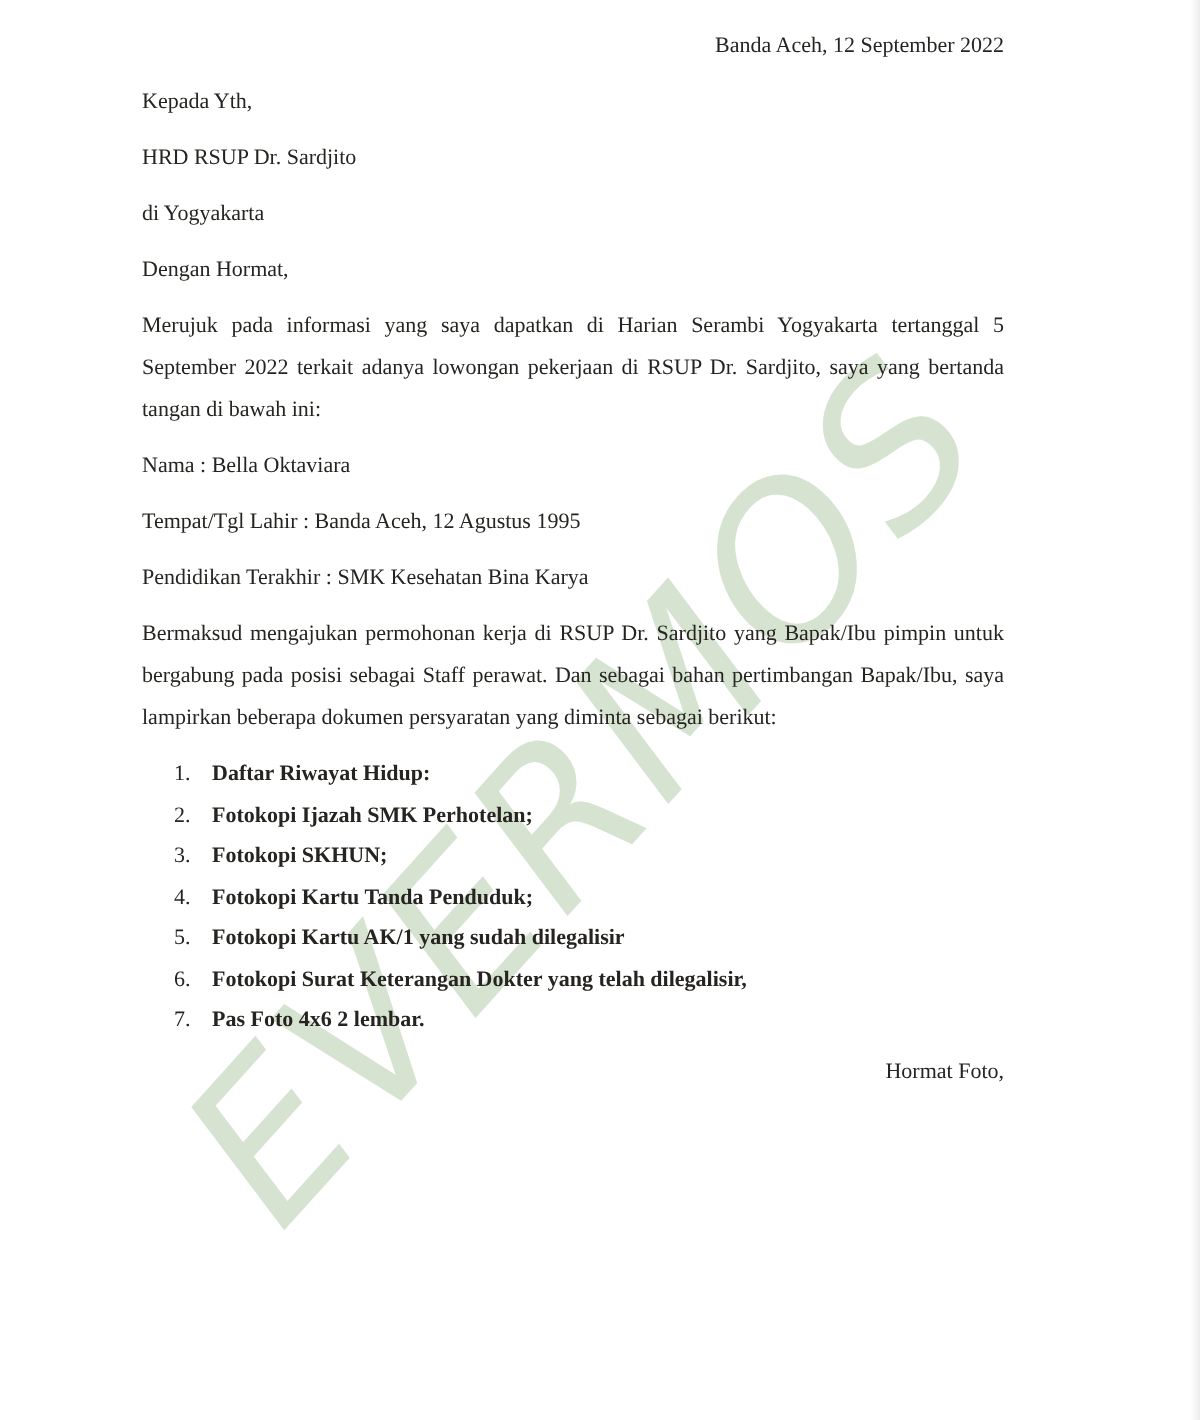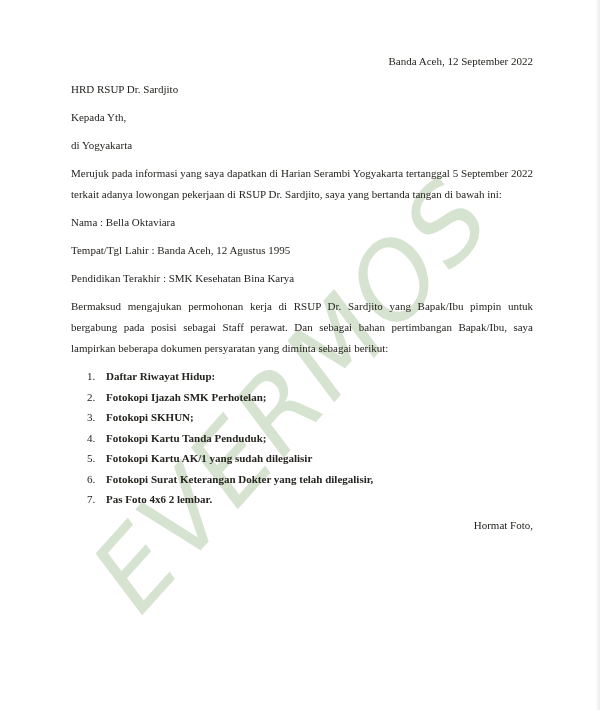--- a/index.html
+++ b/index.html
@@ -32,22 +32,21 @@
     font-size: 104px;
     letter-spacing: 3px;
     color: #d5e3d0;
     white-space: nowrap;
     z-index: 0;
     user-select: none;
   }
   .content {
     position: relative;
     z-index: 1;
-    padding: 13px 67px 0 71px;
-    margin-top: 38px;
+    padding: 13px 98px 0 71px;
   }
   .content p { margin: 0 0 7px 0; line-height: 21px; }
   .right { text-align: right; }
   .just  { text-align: justify; }
   .greeting { margin-top: 23px; }
   .attachments { margin: 0 0 5px 0; }
   .att-row { display: flex; line-height: 20.5px; }
   .att-no { flex: none; margin-left: 16px; width: 19px; }
   .att-text { flex: 1; font-weight: bold; }
   .signoff { margin-top: 0; }
@@ -57,26 +56,27 @@
 <body>
 
 <div class="page">
 
   <div class="watermark">EVERMOS</div>
 
   <div class="content">
 
     <p class="right">Banda Aceh, 12 September 2022</p>
 
+    <p>Kepada Yth,</p>
+
     <p>HRD RSUP Dr. Sardjito</p>
-
-    <p>Kepada Yth,</p>
 
     <p>di Yogyakarta</p>
 
+    <p class="greeting">Dengan Hormat,</p>
 
     <p class="just">Merujuk pada informasi yang saya dapatkan di Harian Serambi Yogyakarta tertanggal 5 September 2022 terkait adanya lowongan pekerjaan di RSUP Dr. Sardjito, saya yang bertanda tangan di bawah ini:</p>
 
     <p>Nama : Bella Oktaviara</p>
 
     <p>Tempat/Tgl Lahir : Banda Aceh, 12 Agustus 1995</p>
 
     <p>Pendidikan Terakhir : SMK Kesehatan Bina Karya</p>
 
 

